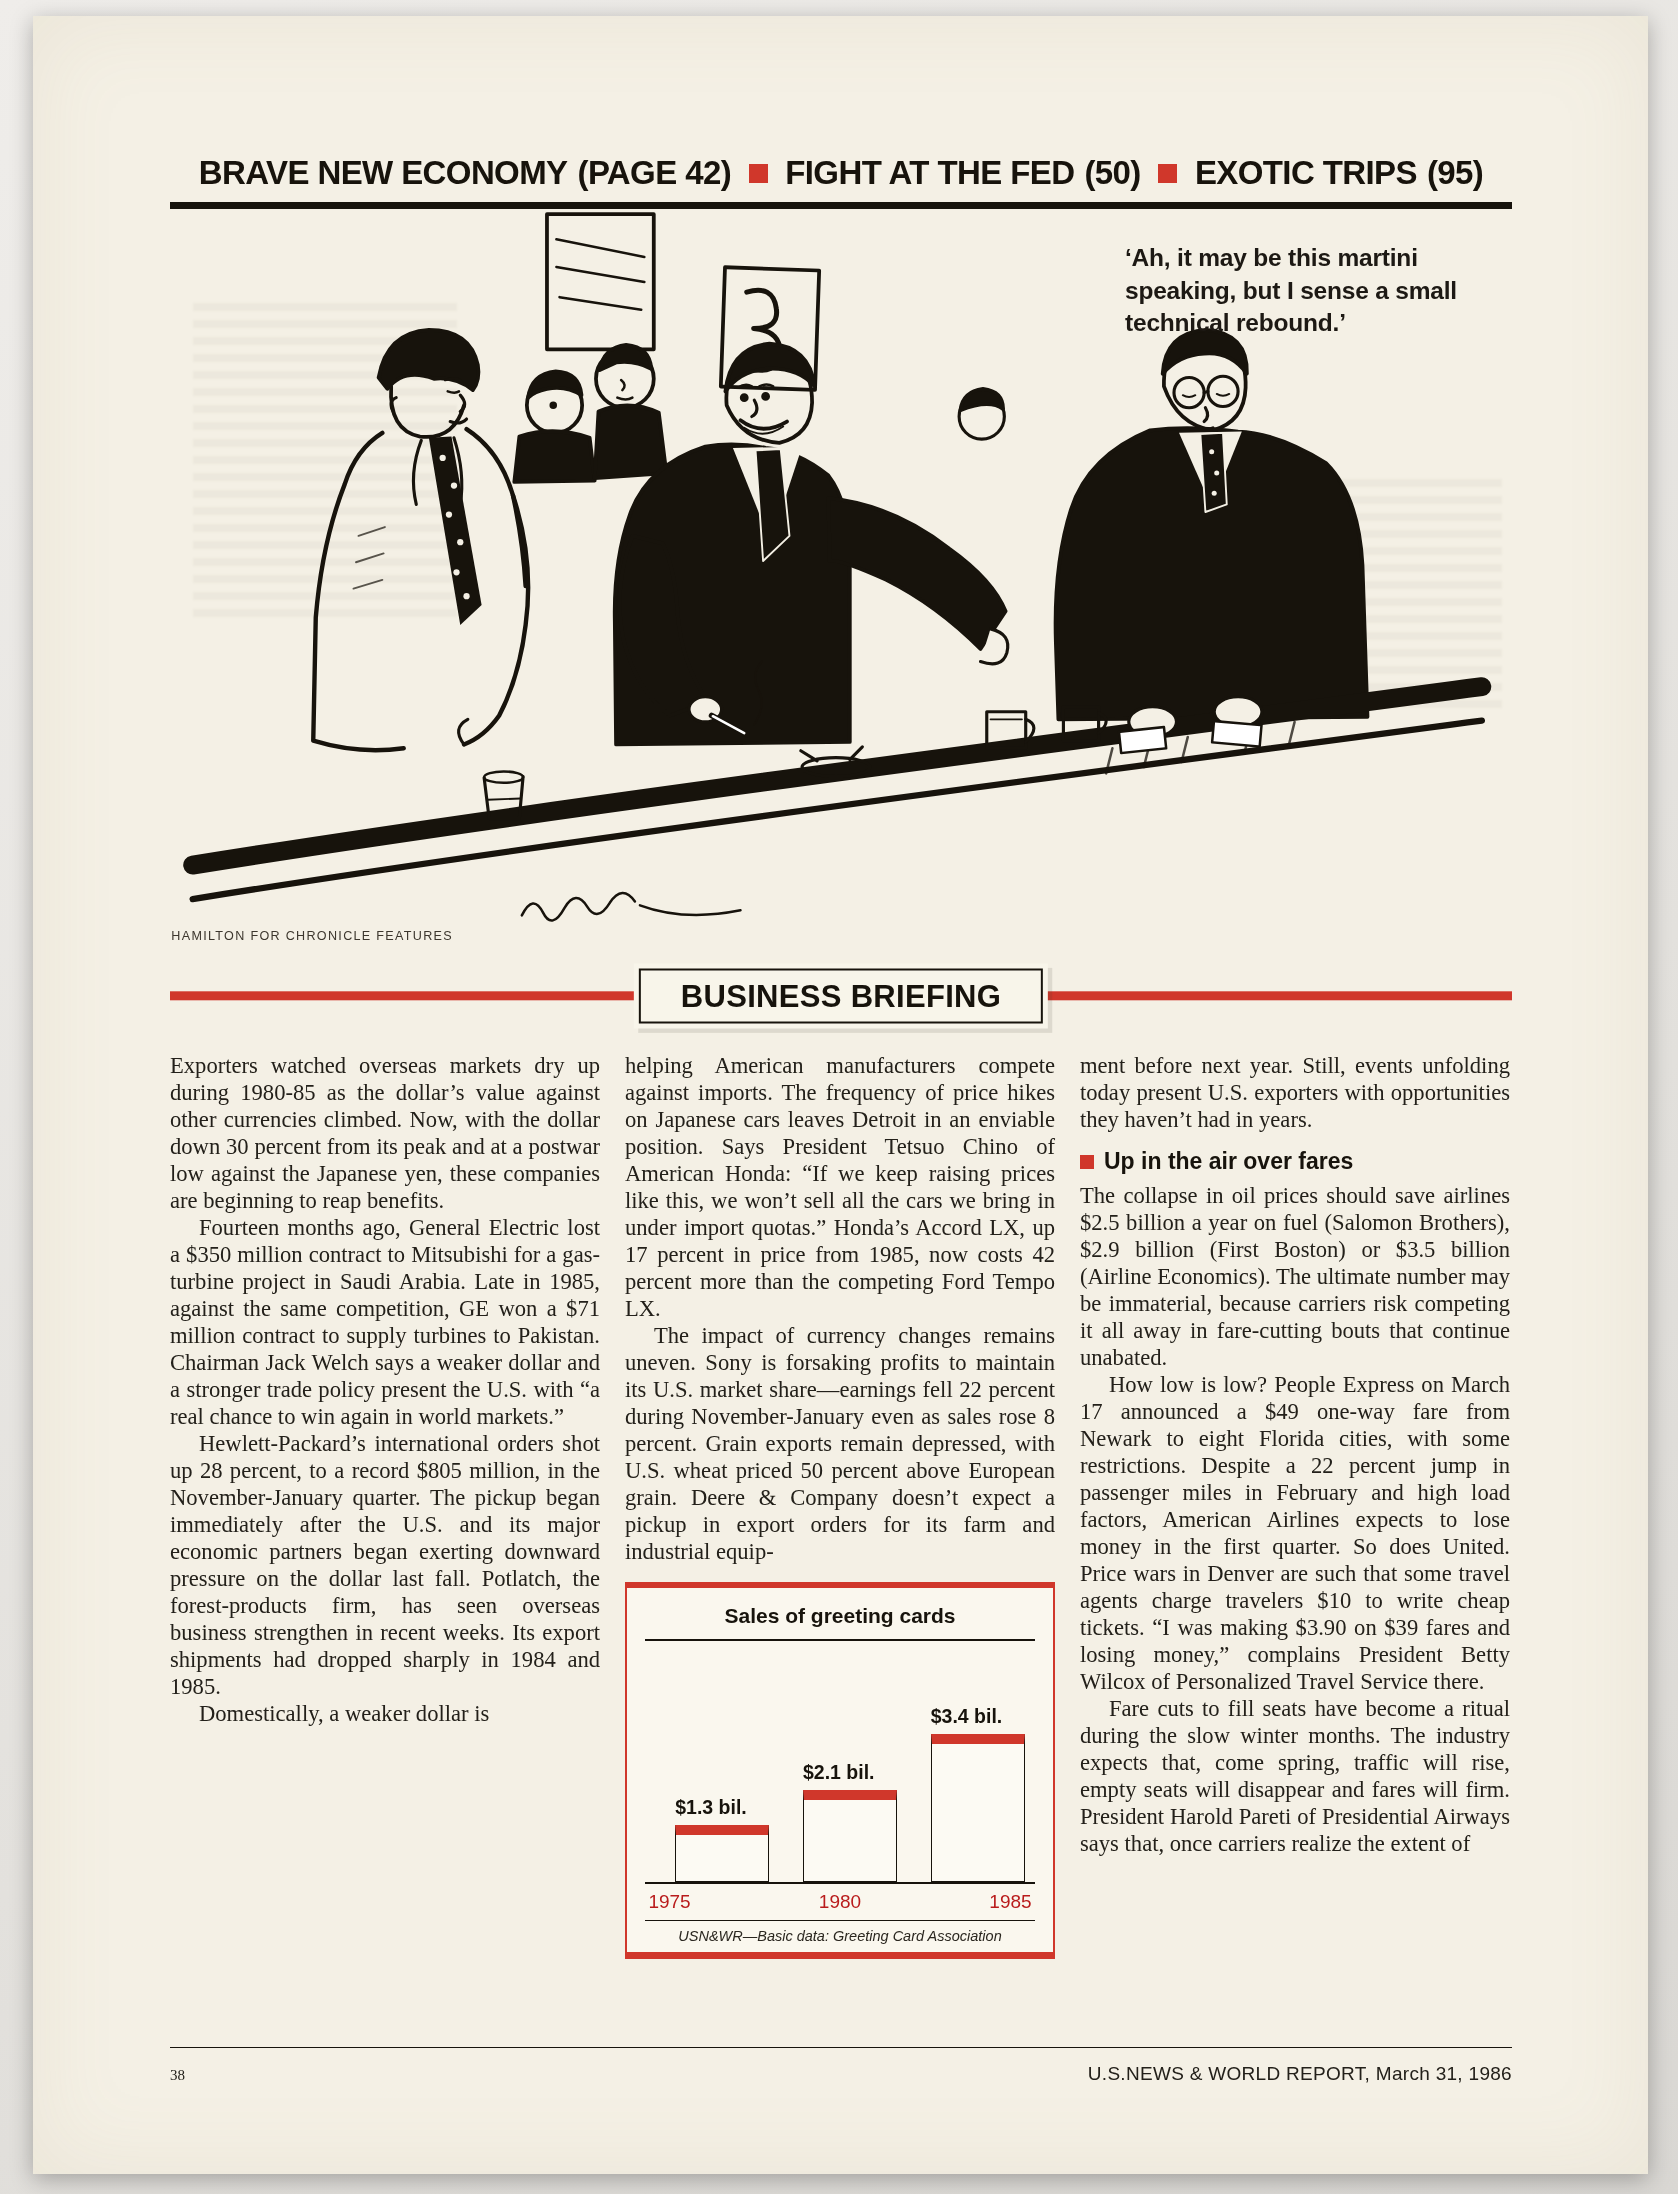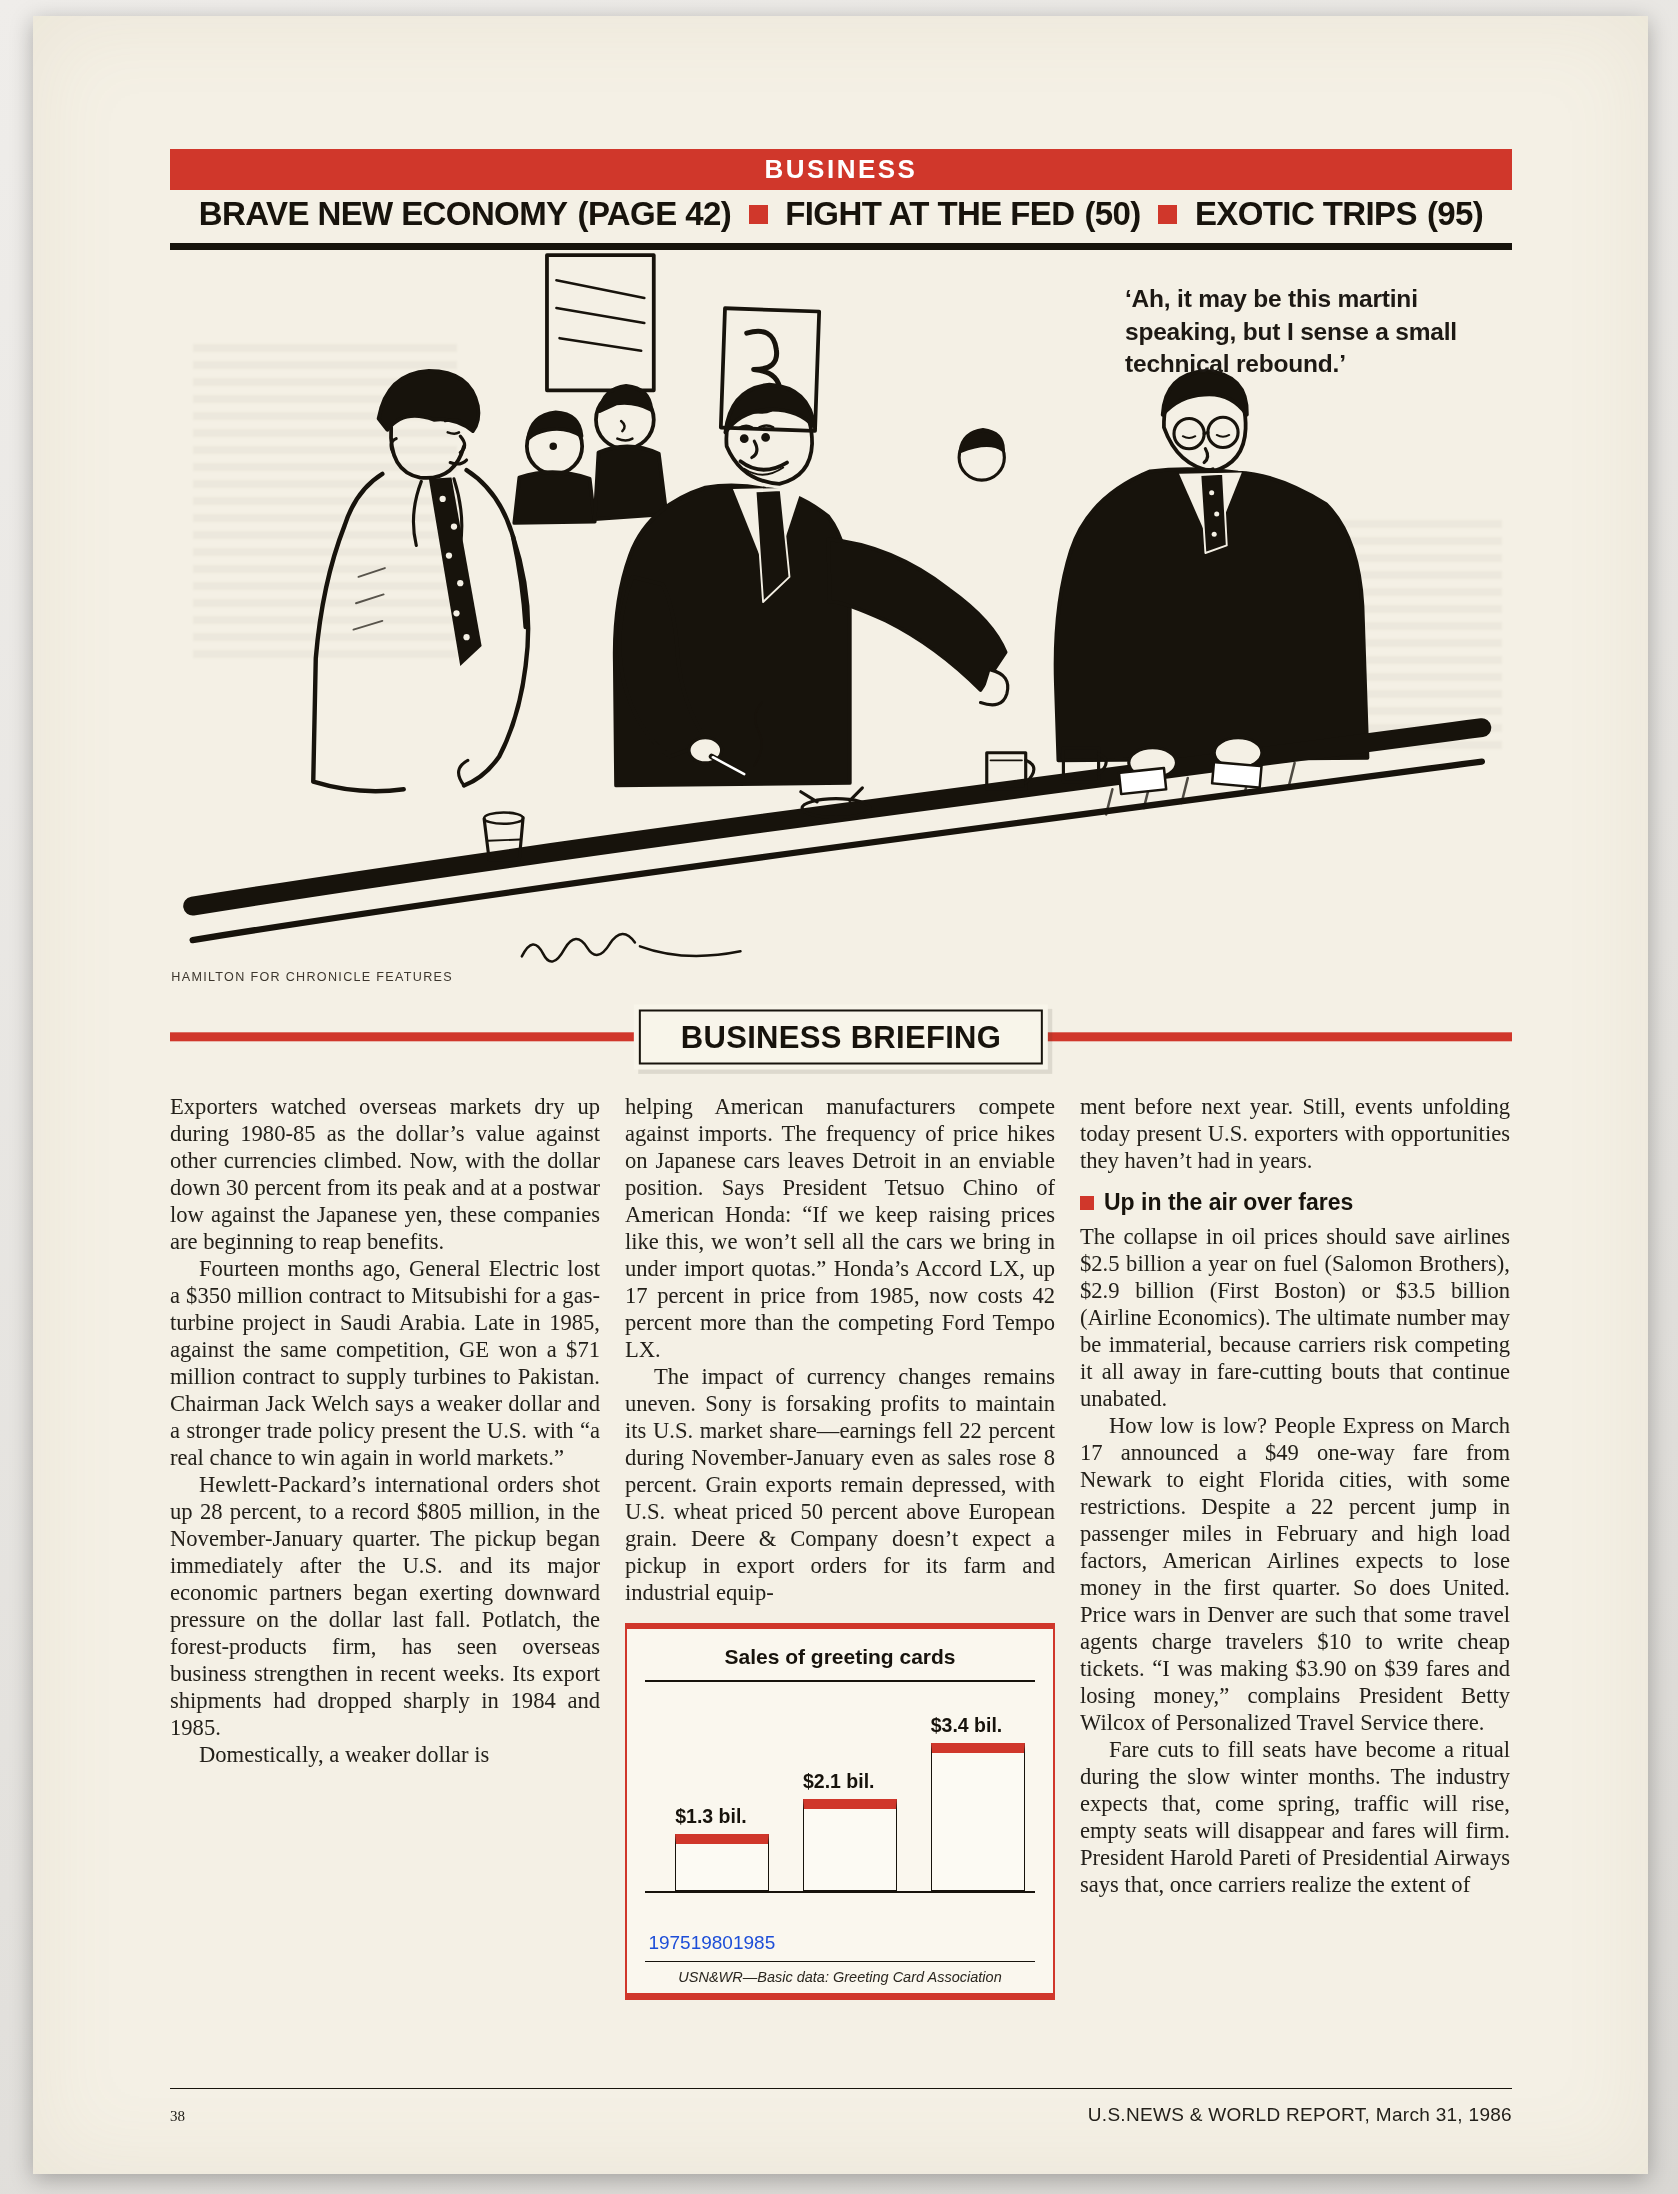--- a/index.html
+++ b/index.html
@@ -113,22 +113,22 @@
     flex:1; display:flex; align-items:flex-end; justify-content:space-around;
     border-bottom:2.5px solid var(--ink); padding:0 3.8px;
   }
   .bar-group{ display:flex; flex-direction:column; align-items:center; justify-content:flex-end;padding-left:20px; }
   .bar-label{
     font-family:"Liberation Sans",sans-serif; font-weight:bold;
     font-size:19.5px; color:var(--ink); margin-bottom:6.3px; align-self:flex-start;
   }
   .bar{ width:94px; background:#fcfaf3; border:1.9px solid var(--ink); border-top:10px solid var(--red); }
   .chart-years{
-    display:flex; justify-content:flex-start; padding:7.5px 3.8px 6.3px;
-    font-family:"Liberation Sans",sans-serif; font-size:19px; color:#1d4ed8;margin-top:32px;
+    display:flex; justify-content:space-between; padding:7.5px 3.8px 6.3px;
+    font-family:"Liberation Sans",sans-serif; font-size:19px; color:#b91c1c;
   }
   .chart-source{
     border-top:1.9px solid var(--ink); padding:7.5px 0 7.5px; text-align:center;
     font-family:"Liberation Sans",sans-serif; font-style:italic;
     font-size:14.5px; color:#2a261f;
   }
 
   
   .footer{
     margin-top:24px; border-top:1.9px solid var(--ink); padding-top:15px;
@@ -136,23 +136,20 @@
   }
   .page-num{ font-size:15px; color:#23201a; }
   .magazine{ font-family:"Liberation Sans",sans-serif; font-size:19px; letter-spacing:0.3px; color:#23201a; }
 </style>
 </head>
 <body>
 
 <div class="page">
   <div class="content">
 
-    <div class="banner">
-      <span>BUSINESS</span>
-    </div>
 
     <div class="header-line">
       <span class="hdr-item">
         <span>BRAVE NEW ECONOMY</span>
         <span>(PAGE 42)</span>
       </span>
       <span class="red-sq"></span>
       <span class="hdr-item">
         <span>FIGHT AT THE FED</span>
         <span>(50)</span>

